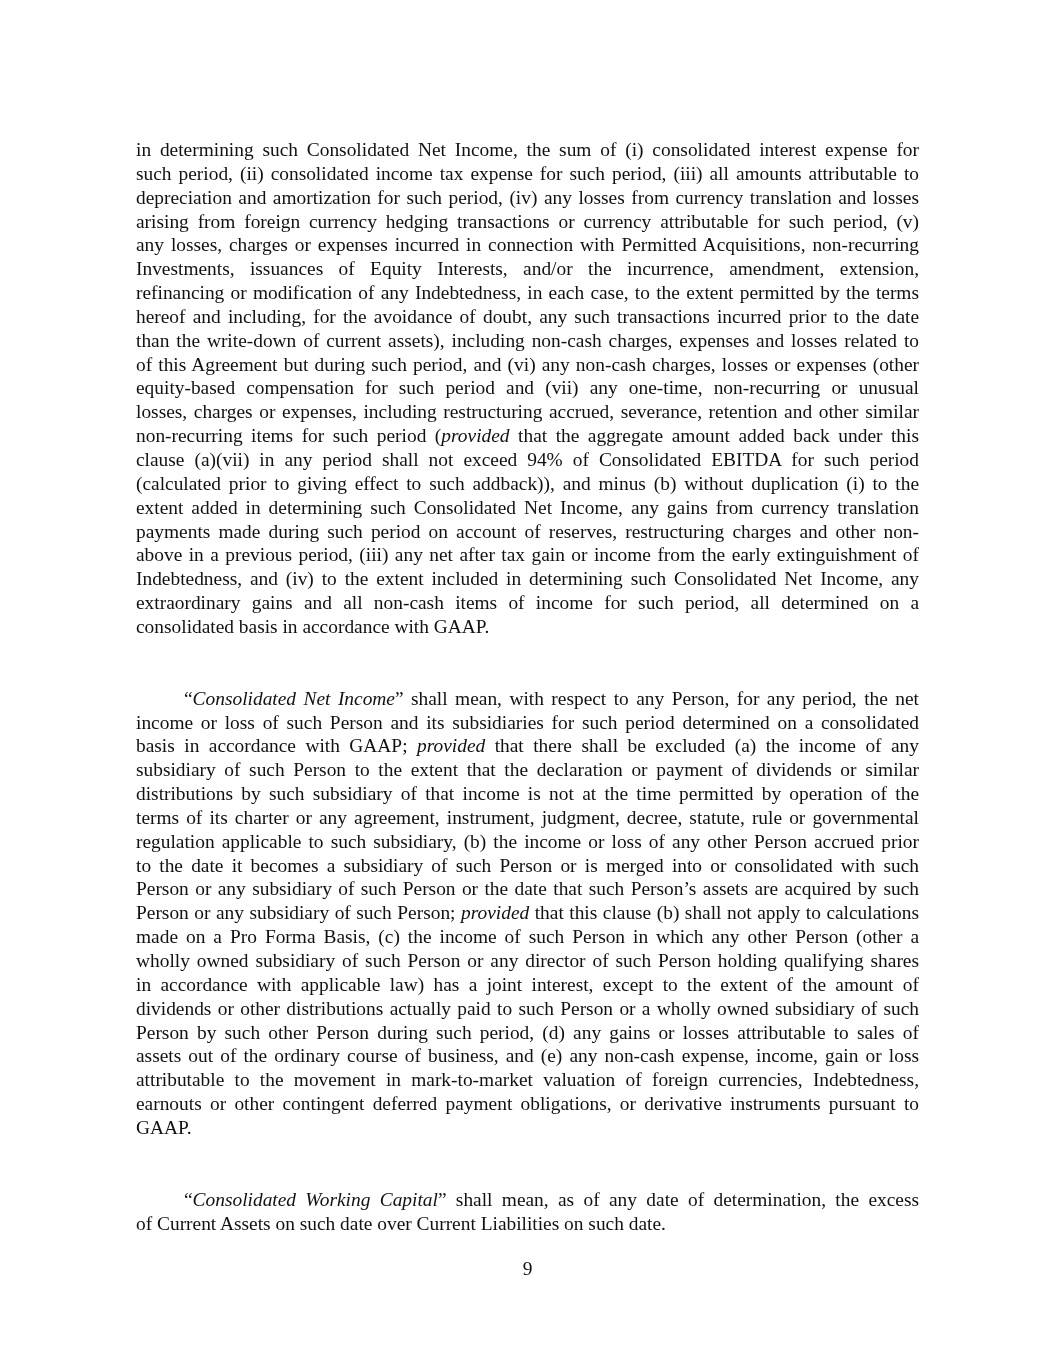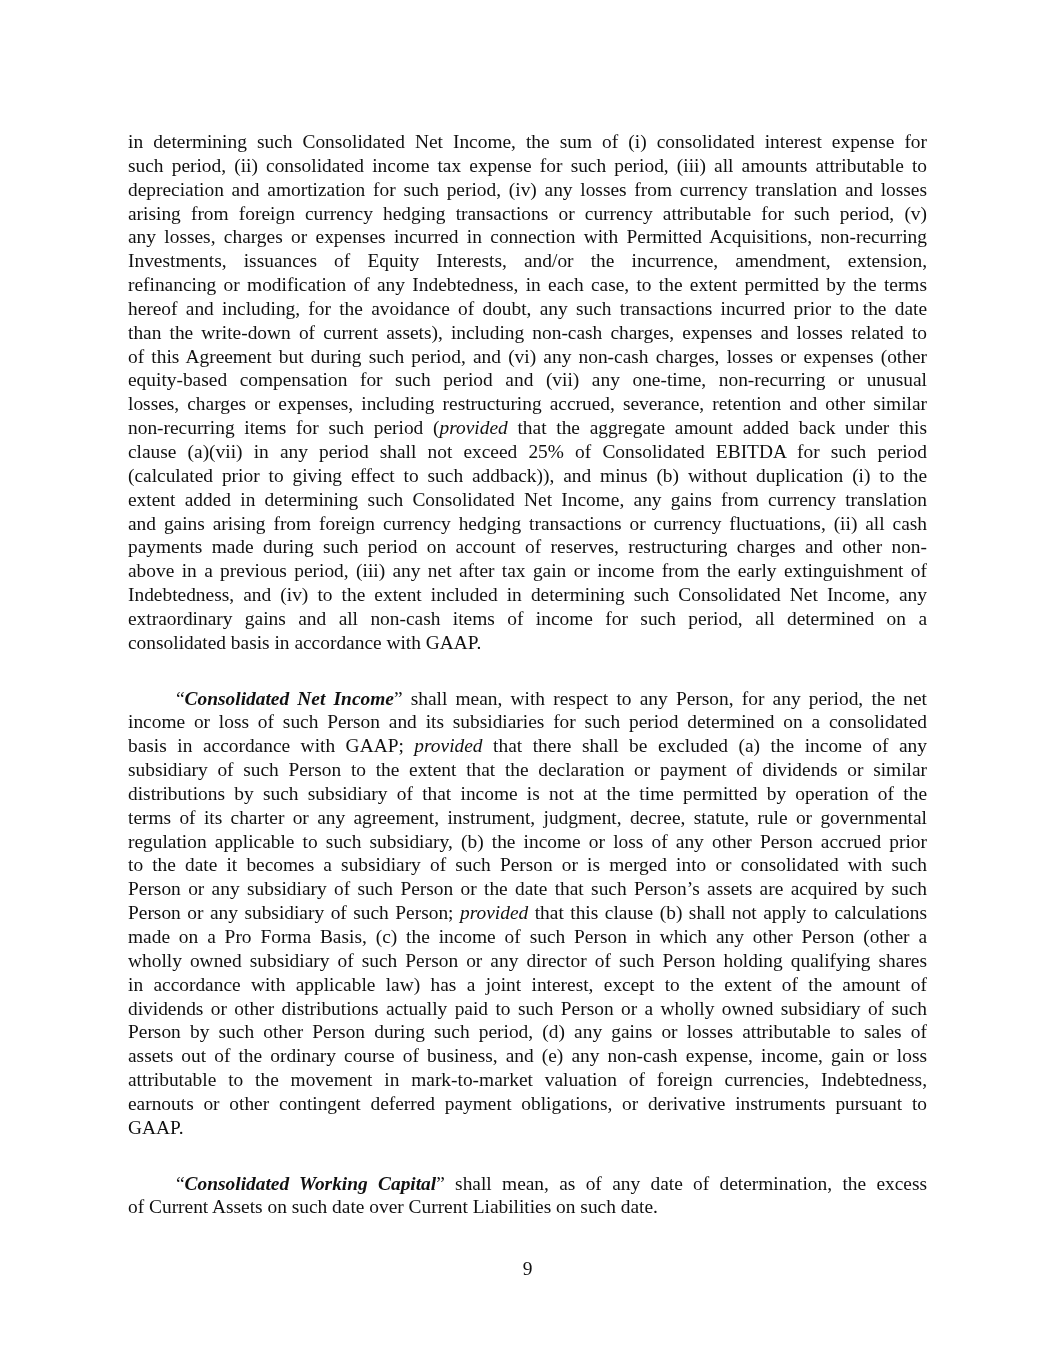--- a/index.html
+++ b/index.html
@@ -2,28 +2,28 @@
 <html><head>
 <meta charset="utf-8">
 <style>
   html, body { margin: 0; padding: 0; background: #ffffff; }
   body { width: 1055px; height: 1365px; position: relative; overflow: hidden; }
   .page {
     position: absolute; left: 124px; top: 126px; width: 807px;
     font-family: "Liberation Serif", "DejaVu Serif", serif;
     font-size: 19.4px; line-height: 23.85px; color: #111111;
   }
-  .para { text-align: justify; margin: 4px; }
+  .para { text-align: justify; margin: 12px; }
   .line { display: block; text-align: justify; text-align-last: justify; white-space: nowrap; }
   .line.last { text-align-last: left; }
   .gap { height: 24px; }
   .indent { padding-left: 48px; }
   .u { text-underline-offset: 2px; }
   .i { font-style: italic; }
-  .bi { font-style: italic; font-weight: bold; }
+  .bi { font-style: italic; font-weight: normal; }
   .page-number {
     position: absolute; top: 1258px; left: 0; width: 1055px; text-align: center;
     font-family: "Liberation Serif", "DejaVu Serif", serif; font-size: 19.4px; color: #111111;
   }
 </style>
 </head>
 <body>
 
 <div class="page">
   <div class="para">
@@ -33,24 +33,23 @@
       <span class="line"><span>arising from foreign currency hedging transactions or currency attributable for such period, (v)</span></span>
       <span class="line"><span>any losses, charges or expenses incurred in connection with Permitted Acquisitions, non-recurring</span></span>
       <span class="line"><span>Investments, issuances of Equity Interests, and/or the incurrence, amendment, extension,</span></span>
       <span class="line"><span>refinancing or modification of any Indebtedness, in each case, to the extent permitted by the terms</span></span>
       <span class="line"><span>hereof and including, for the avoidance of doubt, any such transactions incurred prior to the date</span></span>
       <span class="line"><span>than the write-down of current assets), including non-cash charges, expenses and losses related to</span></span>
       <span class="line"><span>of this Agreement but during such period, and (vi) any non-cash charges, losses or expenses (other</span></span>
       <span class="line"><span>equity-based compensation for such period and (vii) any one-time, non-recurring or unusual</span></span>
       <span class="line"><span>losses, charges or expenses, including restructuring accrued, severance, retention and other similar</span></span>
       <span class="line"><span>non-recurring items for such period (</span><span class="i">provided</span><span> that the aggregate amount added back under this</span></span>
-      <span class="line"><span class="u">clause (a)(vii)</span><span> in any period shall not exceed 25% of Consolidated EBITDA for such period</span></span>
+      <span class="line"><span class="u">clause (a)(vii)</span><span> in any period shall not exceed 94% of Consolidated EBITDA for such period</span></span>
       <span class="line"><span>(calculated prior to giving effect to such addback)), and </span><span class="u">minus</span><span> (b) without duplication (i) to the</span></span>
       <span class="line"><span>extent added in determining such Consolidated Net Income, any gains from currency translation</span></span>
-      <span class="line"><span>and gains arising from foreign currency hedging transactions or currency fluctuations, (ii) all cash</span></span>
       <span class="line"><span>payments made during such period on account of reserves, restructuring charges and other non-</span></span>
       <span class="line"><span>above in a previous period, (iii) any net after tax gain or income from the early extinguishment of</span></span>
       <span class="line"><span>Indebtedness, and (iv) to the extent included in determining such Consolidated Net Income, any</span></span>
       <span class="line"><span>extraordinary gains and all non-cash items of income for such period, all determined on a</span></span>
       <span class="line last"><span>consolidated basis in accordance with GAAP.</span></span>
     </div>
   <div class="gap"></div>
   <div class="para">
       <span class="line indent"><span>“</span><span class="bi">Consolidated Net Income</span><span>” shall mean, with respect to any Person, for any period, the net</span></span>
       <span class="line"><span>income or loss of such Person and its subsidiaries for such period determined on a consolidated</span></span>

